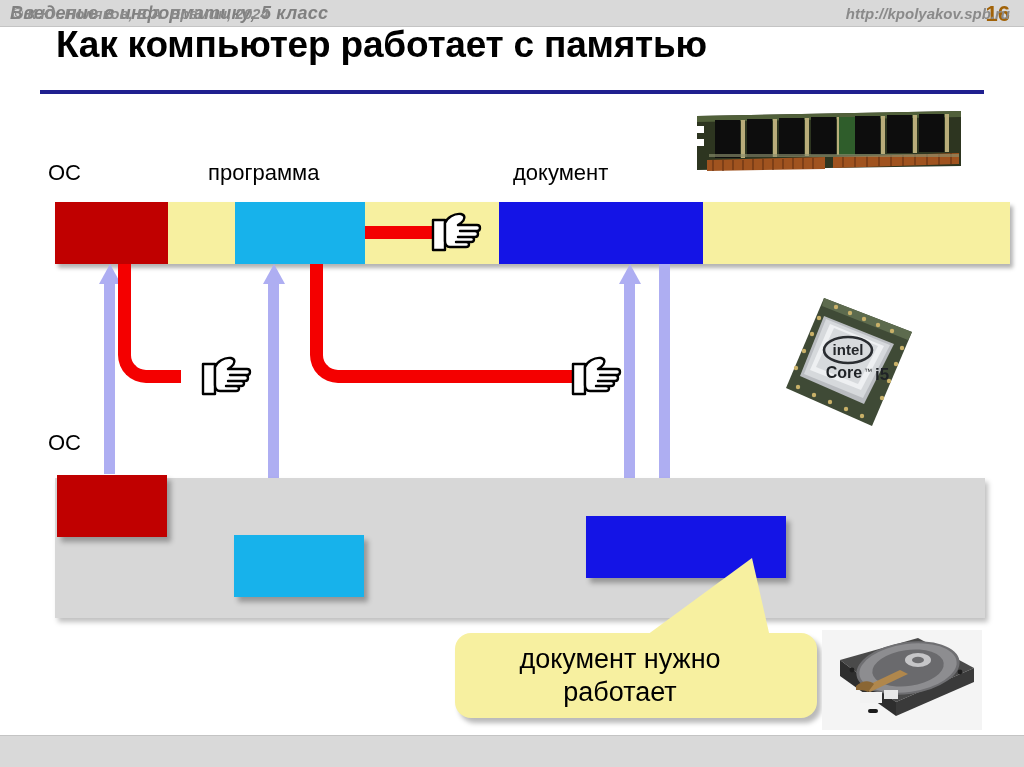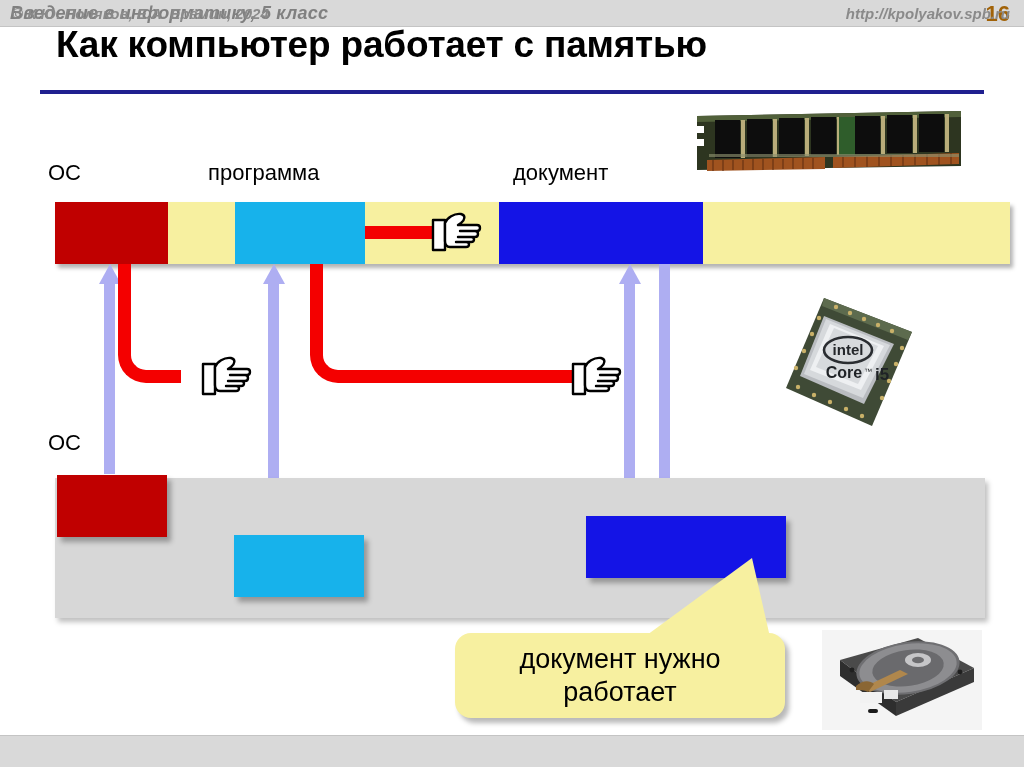--- a/index.html
+++ b/index.html
@@ -164,21 +164,21 @@
   .hand {
     position: absolute;
     width: 60px;
     height: 52px;
   }
 
   
   .callout {
     position: absolute;
     left: 455px; top: 633px;
-    width: 330px; height: 85px;
+    width: 362px; height: 85px;
     background: #f7f0a0;
     border-radius: 16px;
     box-shadow: 4px 5px 5px rgba(0,0,0,.28);
   }
   .callout-text {
     position: absolute;
     left: 0; top: 10px;
     width: 330px;
     text-align: center;
     font-size: 27px;

